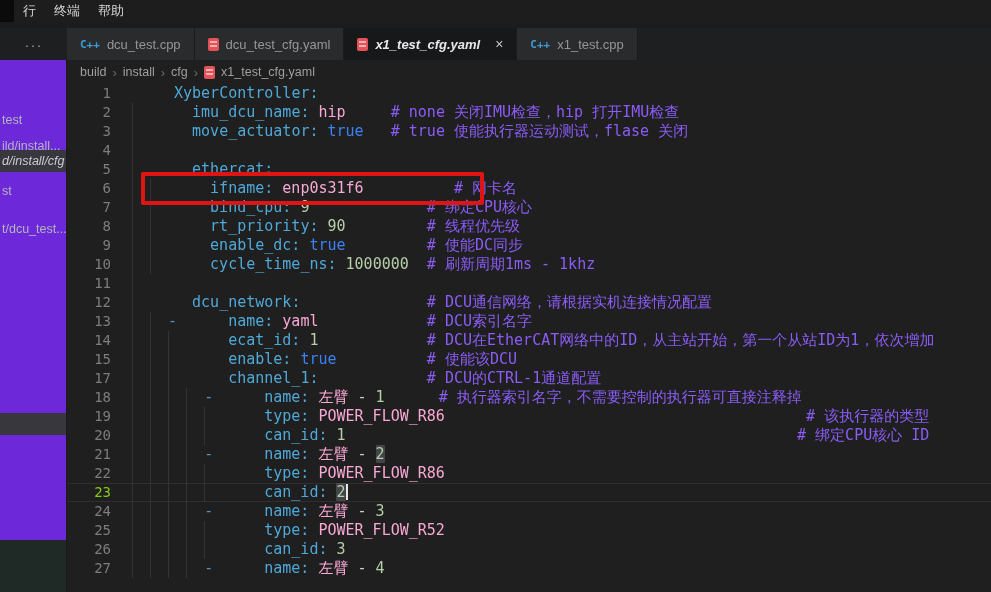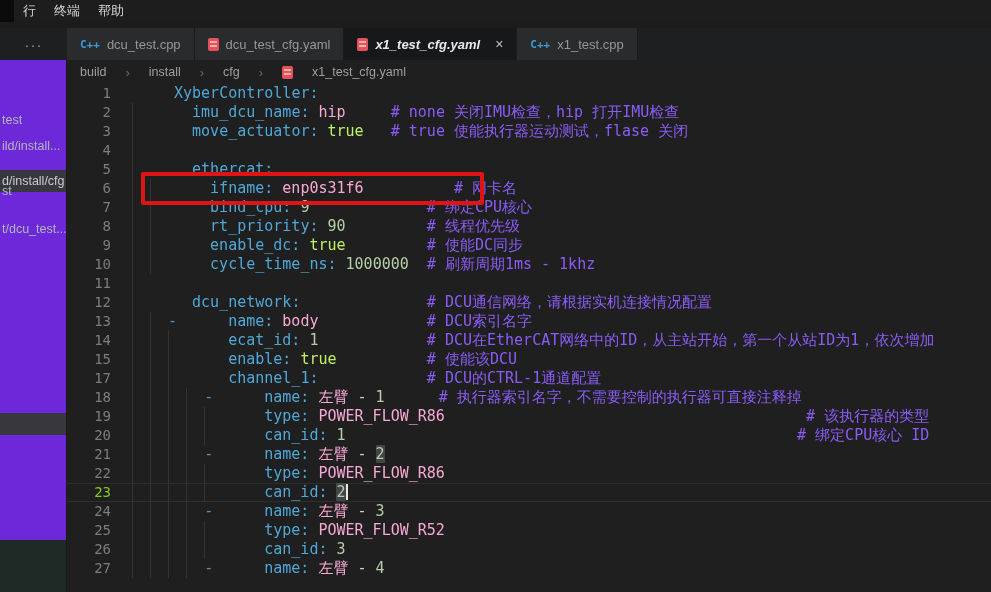--- a/index.html
+++ b/index.html
@@ -25,46 +25,46 @@
   .tab.active { background:#171819; color:#e8e8e8; }
   .tab.active .label { font-style:italic; font-weight:bold; }
   .tab .close { margin-left:8px; color:#c5c5c5; font-size:14px; line-height:1; }
   .ic-yaml { width:11px; height:13px; background:#e5535a; border-radius:2px; position:relative; flex:0 0 auto; }
   .ic-yaml::before { content:""; position:absolute; left:2px; top:3px; width:7px; height:2px;
                      background:#f2b0b3; box-shadow:0 4px 0 #f2b0b3; }
   .ic-cpp { color:#3b9cd9; font-size:11px; font-weight:bold; font-family:"DejaVu Sans Mono",monospace; }
 
   
   .breadcrumb { position:absolute; left:67px; top:60px; width:924px; height:24px;
-                display:flex; align-items:center; gap:19px; font-size:12.5px; color:#9f9f9f;
+                display:flex; align-items:center; gap:6px; font-size:12.5px; color:#9f9f9f;
                 padding-left:13px; background:#1f1f1f; }
   .breadcrumb .sep { color:#6a6a6a; font-size:13px; }
 
   
   .sidebar { position:absolute; left:0; top:60px; width:67px; height:532px;
              background:#6d28d9; border-right:1px solid #1a1a1a; overflow:hidden; }
   .side-item { position:absolute; left:0; width:67px; height:22px; line-height:22px;
                color:#b3b7ba; font-size:12.5px; white-space:nowrap; overflow:hidden; padding-left:2px; }
   .side-item.selected { background:#37373d; }
-  .side-item.italic { color:#c9cdcf;margin-top:20px; }
+  .side-item.italic { font-style:italic; color:#c9cdcf; }
   .side-block-teal { position:absolute; left:0; top:480px; width:67px; height:52px; background:#1f2926; }
 
   
   .editor { position:absolute; left:67px; top:84px; width:924px; height:508px;
             font-family:"DejaVu Sans Mono", monospace; font-size:15px; line-height:19px;
             color:#d4d4d4; overflow:hidden; }
   .row { display:flex; height:19px; white-space:pre; }
   .row.cur-line { box-shadow: inset 0 1px 0 #2f2f2f, inset 0 -1px 0 #2f2f2f; }
   .gutter { flex:0 0 63px; text-align:right; padding-right:19px; color:#7d7d7d; font-size:14px; }
   .row.cur-line .gutter { color:#84cc16; }
   .code { flex:1; padding-left:2px; }
   .g { display:inline-block; width:2ch; height:19px; box-shadow: inset 1px 0 0 #343434; vertical-align:top; }
   .c-k { color:#4fa8d8;margin-left:42px; } .c-d { color:#4f94c4; }
   .c-s { color:#f9a8d4; } .c-n { color:#b5cea8; }
-  .c-b { color:#bef264; } .c-c { color:#8b5cf6; }
+  .c-b { color:#3b82f6; } .c-c { color:#8b5cf6; }
   .c-p { color:#cfcfcf; }
   .hl { background:rgba(110,118,122,.45); border-radius:1px; }
   .caret { display:inline-block; width:1.5px; height:16px; background:#e8e8e8;
            vertical-align:-3px; margin-left:0.5px; }
 
   
   .red-box { position:absolute; left:141px; top:172px; width:343px; height:33px;
              border:4px solid #df1414; border-radius:2px; pointer-events:none; }
 </style>
 </head>
@@ -133,21 +133,21 @@
       <div class="row"><div class="gutter">3</div><div class="code"><span class="g"></span><span class="c-k">move_actuator:</span><span class="c-p"> </span><span class="c-b">true</span><span class="c-p">   </span><span class="c-c"># true 使能执行器运动测试，flase 关闭</span></div></div>
       <div class="row"><div class="gutter">4</div><div class="code"><span class="g"></span></div></div>
       <div class="row"><div class="gutter">5</div><div class="code"><span class="g"></span><span class="c-k">ethercat:</span></div></div>
       <div class="row"><div class="gutter">6</div><div class="code"><span class="g"></span><span class="g"></span><span class="c-k">ifname:</span><span class="c-p"> </span><span class="c-s">enp0s31f6</span><span class="c-p">          </span><span class="c-c"># 网卡名</span></div></div>
       <div class="row"><div class="gutter">7</div><div class="code"><span class="g"></span><span class="g"></span><span class="c-k">bind_cpu:</span><span class="c-p"> </span><span class="c-n">9</span><span class="c-p">             </span><span class="c-c"># 绑定CPU核心</span></div></div>
       <div class="row"><div class="gutter">8</div><div class="code"><span class="g"></span><span class="g"></span><span class="c-k">rt_priority:</span><span class="c-p"> </span><span class="c-n">90</span><span class="c-p">         </span><span class="c-c"># 线程优先级</span></div></div>
       <div class="row"><div class="gutter">9</div><div class="code"><span class="g"></span><span class="g"></span><span class="c-k">enable_dc:</span><span class="c-p"> </span><span class="c-b">true</span><span class="c-p">         </span><span class="c-c"># 使能DC同步</span></div></div>
       <div class="row"><div class="gutter">10</div><div class="code"><span class="g"></span><span class="g"></span><span class="c-k">cycle_time_ns:</span><span class="c-p"> </span><span class="c-n">1000000</span><span class="c-p">  </span><span class="c-c"># 刷新周期1ms - 1khz</span></div></div>
       <div class="row"><div class="gutter">11</div><div class="code"><span class="g"></span></div></div>
       <div class="row"><div class="gutter">12</div><div class="code"><span class="g"></span><span class="c-k">dcu_network:</span><span class="c-p">              </span><span class="c-c"># DCU通信网络，请根据实机连接情况配置</span></div></div>
-      <div class="row"><div class="gutter">13</div><div class="code"><span class="g"></span><span class="g"></span><span class="c-d">- </span><span class="c-k">name:</span><span class="c-p"> </span><span class="c-s">body</span><span class="c-p">            </span><span class="c-c"># DCU索引名字</span></div></div>
+      <div class="row"><div class="gutter">13</div><div class="code"><span class="g"></span><span class="g"></span><span class="c-d">- </span><span class="c-k">name:</span><span class="c-p"> </span><span class="c-s">yaml</span><span class="c-p">            </span><span class="c-c"># DCU索引名字</span></div></div>
       <div class="row"><div class="gutter">14</div><div class="code"><span class="g"></span><span class="g"></span><span class="g"></span><span class="c-k">ecat_id:</span><span class="c-p"> </span><span class="c-n">1</span><span class="c-p">            </span><span class="c-c"># DCU在EtherCAT网络中的ID，从主站开始，第一个从站ID为1，依次增加</span></div></div>
       <div class="row"><div class="gutter">15</div><div class="code"><span class="g"></span><span class="g"></span><span class="g"></span><span class="c-k">enable:</span><span class="c-p"> </span><span class="c-b">true</span><span class="c-p">          </span><span class="c-c"># 使能该DCU</span></div></div>
       <div class="row"><div class="gutter">17</div><div class="code"><span class="g"></span><span class="g"></span><span class="g"></span><span class="c-k">channel_1:</span><span class="c-p">            </span><span class="c-c"># DCU的CTRL-1通道配置</span></div></div>
       <div class="row"><div class="gutter">18</div><div class="code"><span class="g"></span><span class="g"></span><span class="g"></span><span class="g"></span><span class="c-d">- </span><span class="c-k">name:</span><span class="c-p"> </span><span class="c-s">左臂</span><span class="c-p"> - </span><span class="c-n">1</span><span class="c-p">      </span><span class="c-c"># 执行器索引名字，不需要控制的执行器可直接注释掉</span></div></div>
       <div class="row"><div class="gutter">19</div><div class="code"><span class="g"></span><span class="g"></span><span class="g"></span><span class="g"></span><span class="g"></span><span class="c-k">type:</span><span class="c-p"> </span><span class="c-s">POWER_FLOW_R86</span><span class="c-p">                                        </span><span class="c-c"># 该执行器的类型</span></div></div>
       <div class="row"><div class="gutter">20</div><div class="code"><span class="g"></span><span class="g"></span><span class="g"></span><span class="g"></span><span class="g"></span><span class="c-k">can_id:</span><span class="c-p"> </span><span class="c-n">1</span><span class="c-p">                                                  </span><span class="c-c"># 绑定CPU核心 ID</span></div></div>
       <div class="row"><div class="gutter">21</div><div class="code"><span class="g"></span><span class="g"></span><span class="g"></span><span class="g"></span><span class="c-d">- </span><span class="c-k">name:</span><span class="c-p"> </span><span class="c-s">左臂</span><span class="c-p"> - </span><span class="c-n hl">2</span></div></div>
       <div class="row"><div class="gutter">22</div><div class="code"><span class="g"></span><span class="g"></span><span class="g"></span><span class="g"></span><span class="g"></span><span class="c-k">type:</span><span class="c-p"> </span><span class="c-s">POWER_FLOW_R86</span></div></div>
       <div class="row cur-line"><div class="gutter">23</div><div class="code"><span class="g"></span><span class="g"></span><span class="g"></span><span class="g"></span><span class="g"></span><span class="c-k">can_id:</span><span class="c-p"> </span><span class="c-n hl">2</span><span class="caret"></span></div></div>
       <div class="row"><div class="gutter">24</div><div class="code"><span class="g"></span><span class="g"></span><span class="g"></span><span class="g"></span><span class="c-d">- </span><span class="c-k">name:</span><span class="c-p"> </span><span class="c-s">左臂</span><span class="c-p"> - </span><span class="c-n">3</span></div></div>

